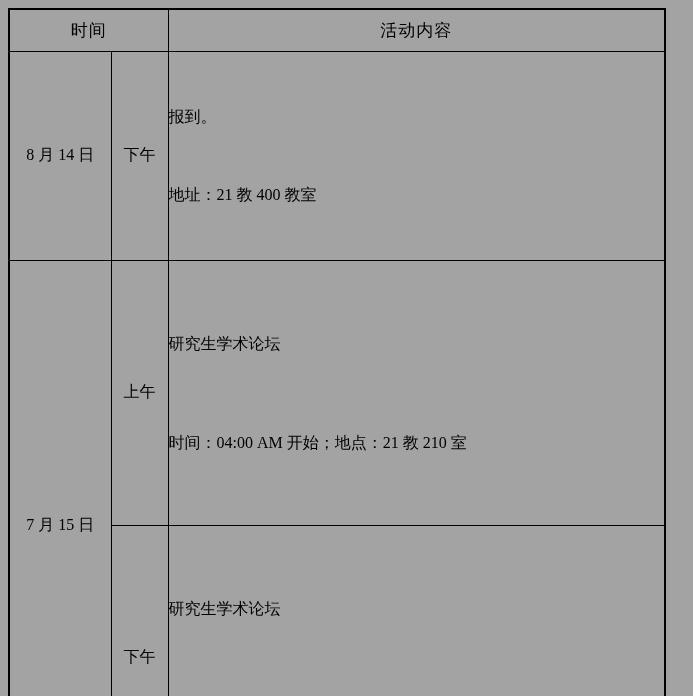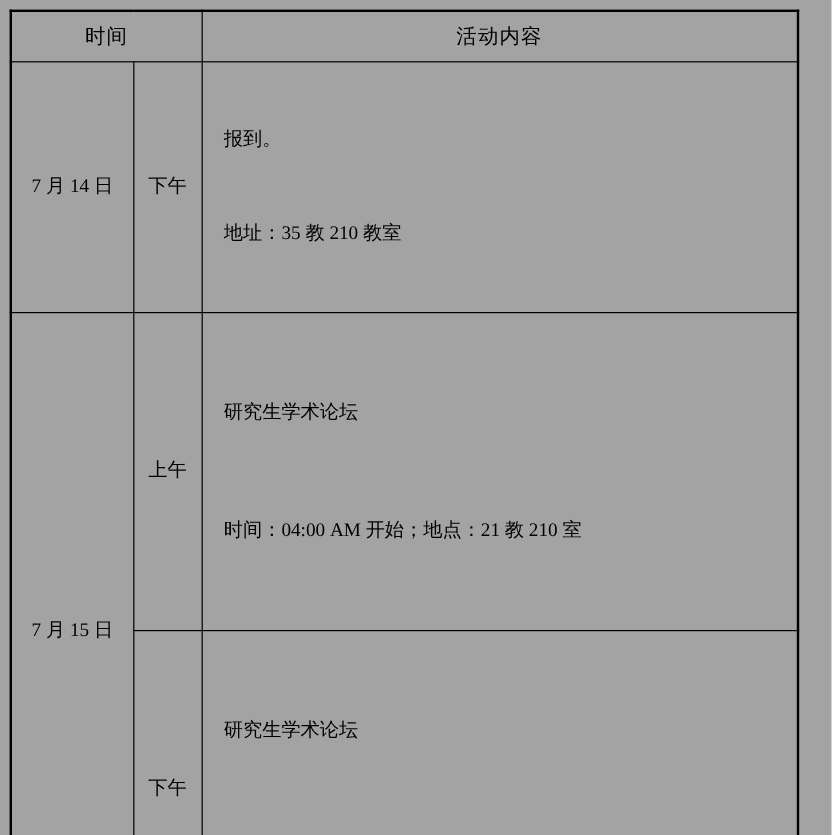--- a/index.html
+++ b/index.html
@@ -47,45 +47,45 @@
     white-space: pre;
   }
   td.content {
     vertical-align: middle;
     padding: 3px 8px 3px 22px;
     font-size: 16px;
     line-height: 33px;
     white-space: pre-wrap;
   }
   td.content.lh26 { line-height: 26px; }
-  .line { white-space: pre-wrap; padding-left: 18px; }
+  .line { white-space: pre-wrap; }
 </style>
 </head>
 <body>
 
 <div class="page">
   <table class="schedule">
     <colgroup>
       <col class="c1">
         <col class="c2">
         <col class="c3">
     </colgroup>
 
     <tbody>
         <tr style="height:42px">
       <th class="hdr" colspan="2">时间</th>
       <th class="hdr">活动内容</th>
     </tr>
 
     <tr style="height:54px">
-      <td class="date">7 月 14 日</td>
+      <td class="date">8 月 14 日</td>
       <td class="period">下午</td>
       <td class="content lh26">
         <div class="line">报到。</div>
-        <div class="line">地址：35 教 210 教室</div>
+        <div class="line">地址：21 教 400 教室</div>
       </td>
     </tr>
 
     <tr style="height:66px">
       <td class="date" rowspan="2">7 月 15 日</td>
       <td class="period">上午</td>
       <td class="content">
         <div class="line">研究生学术论坛</div>
         <div class="line">时间：04:00 AM 开始；地点：21 教 210 室</div>
       </td>

